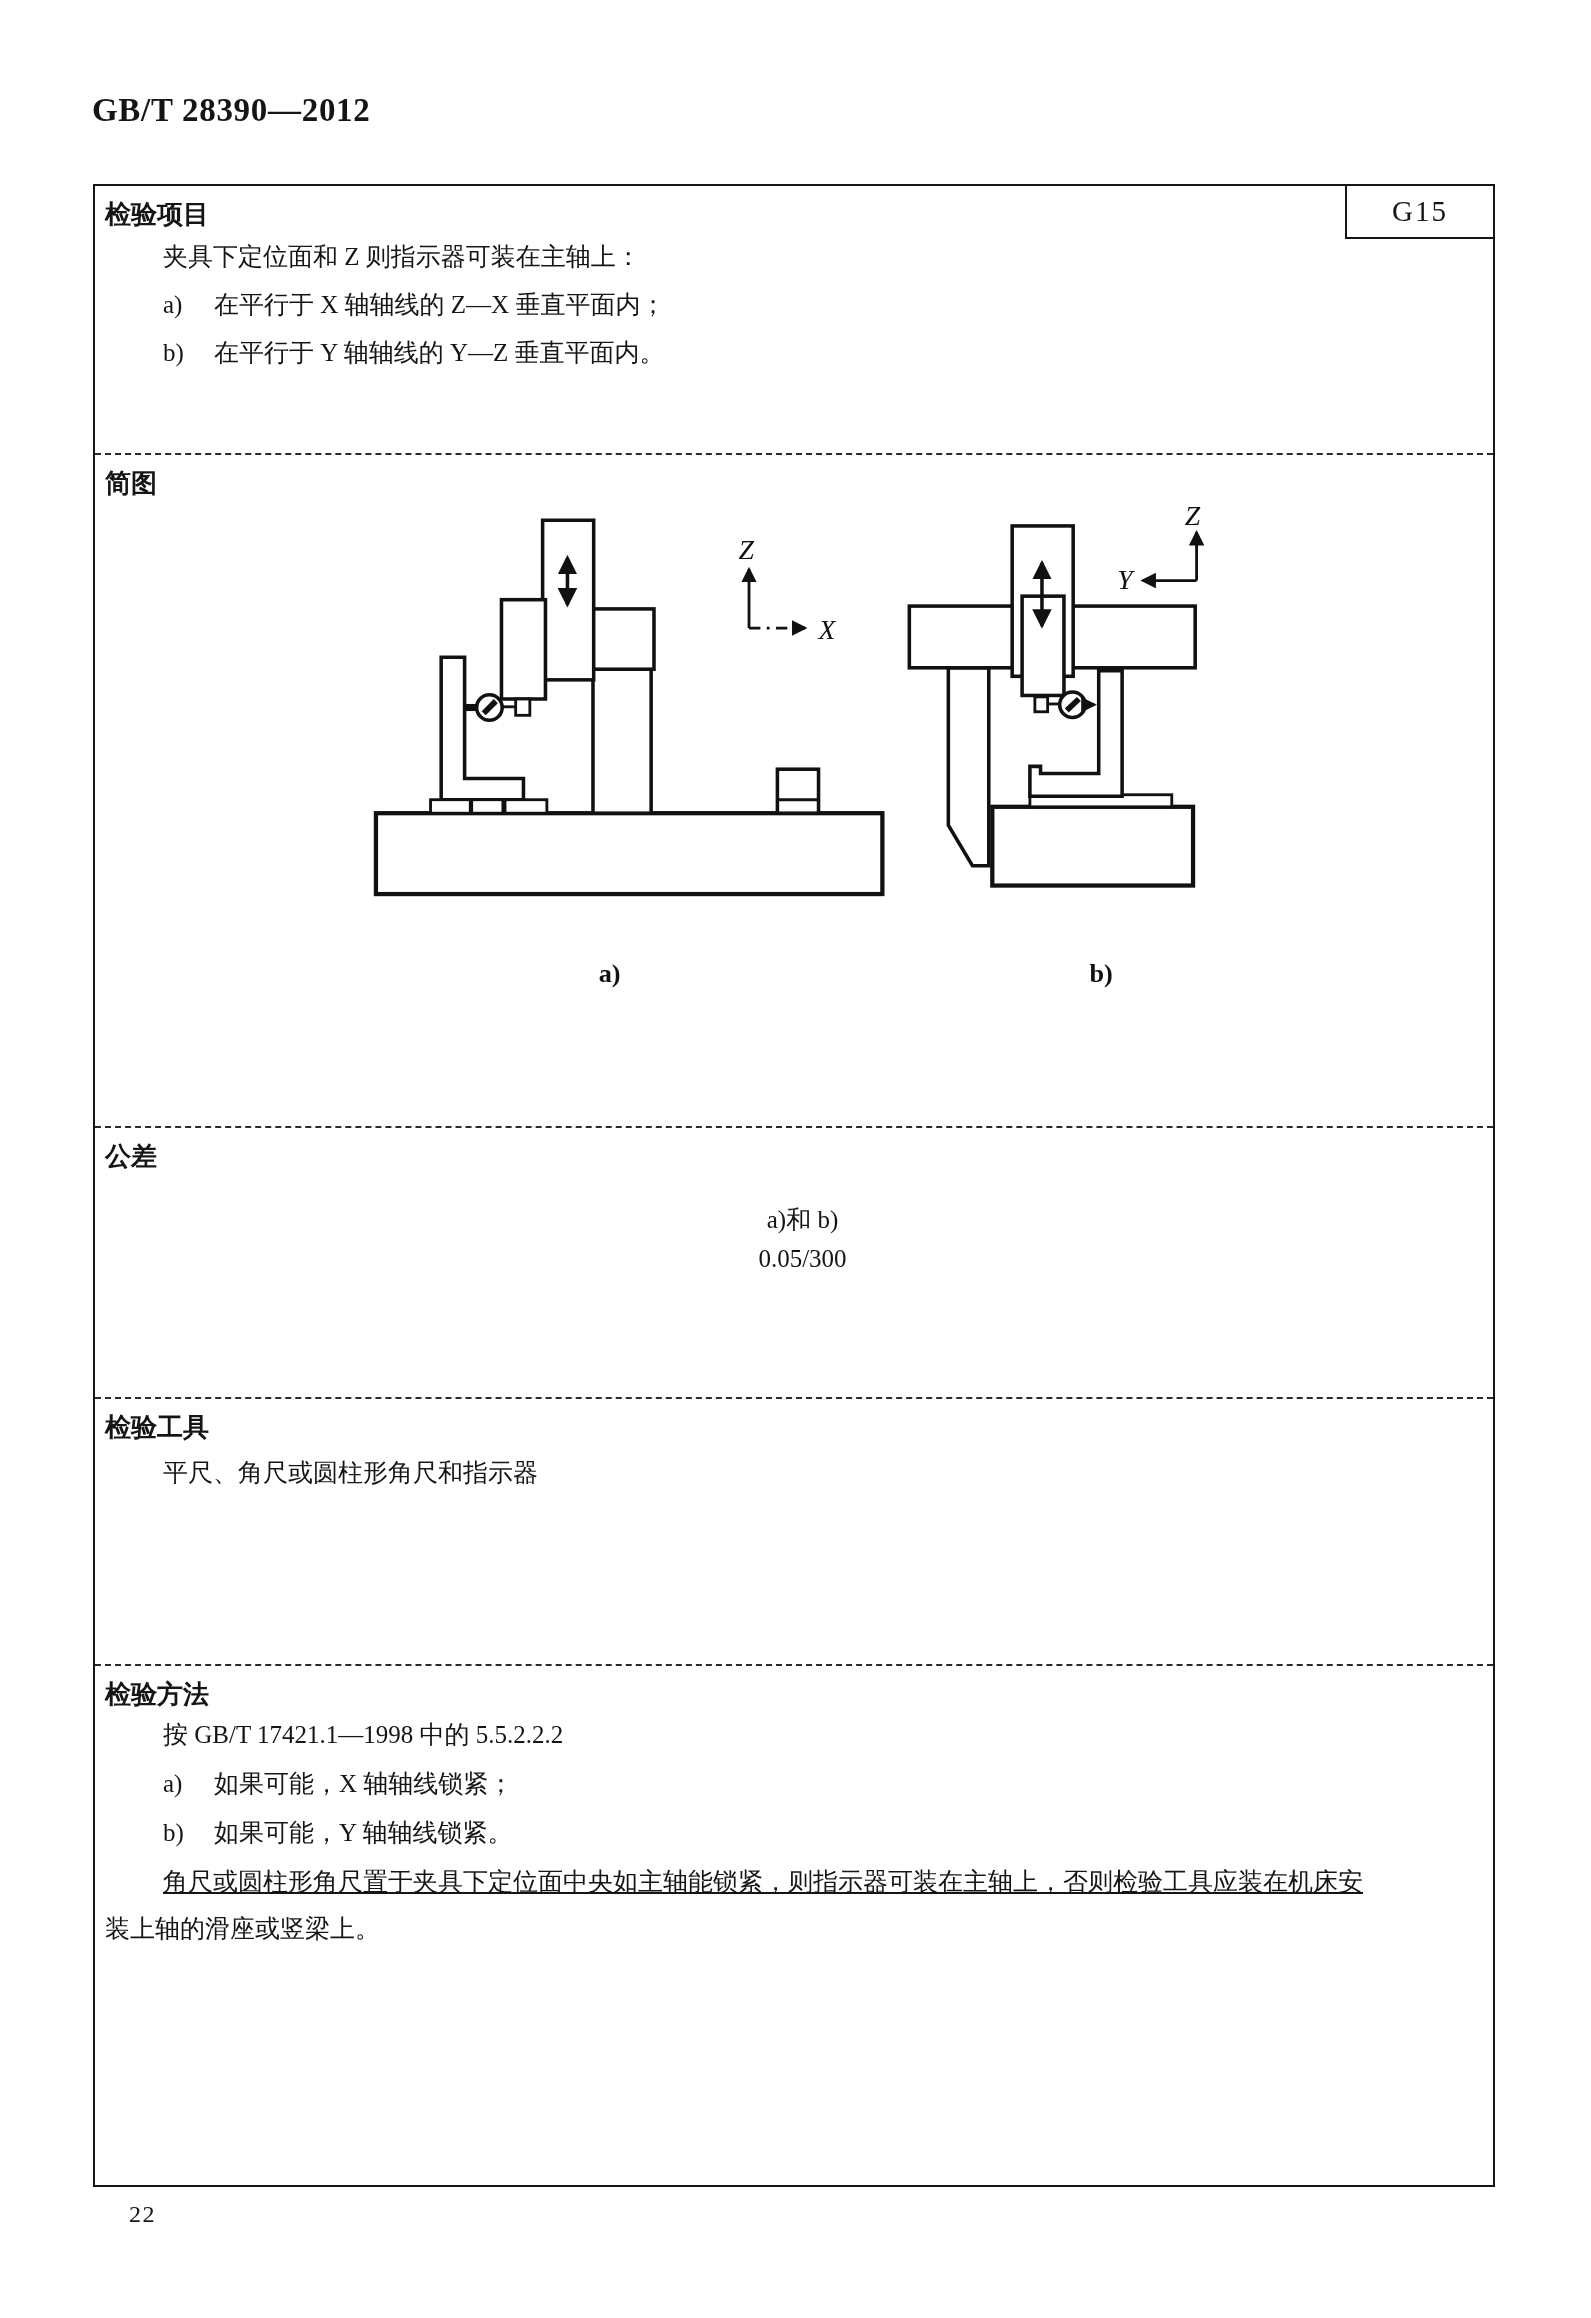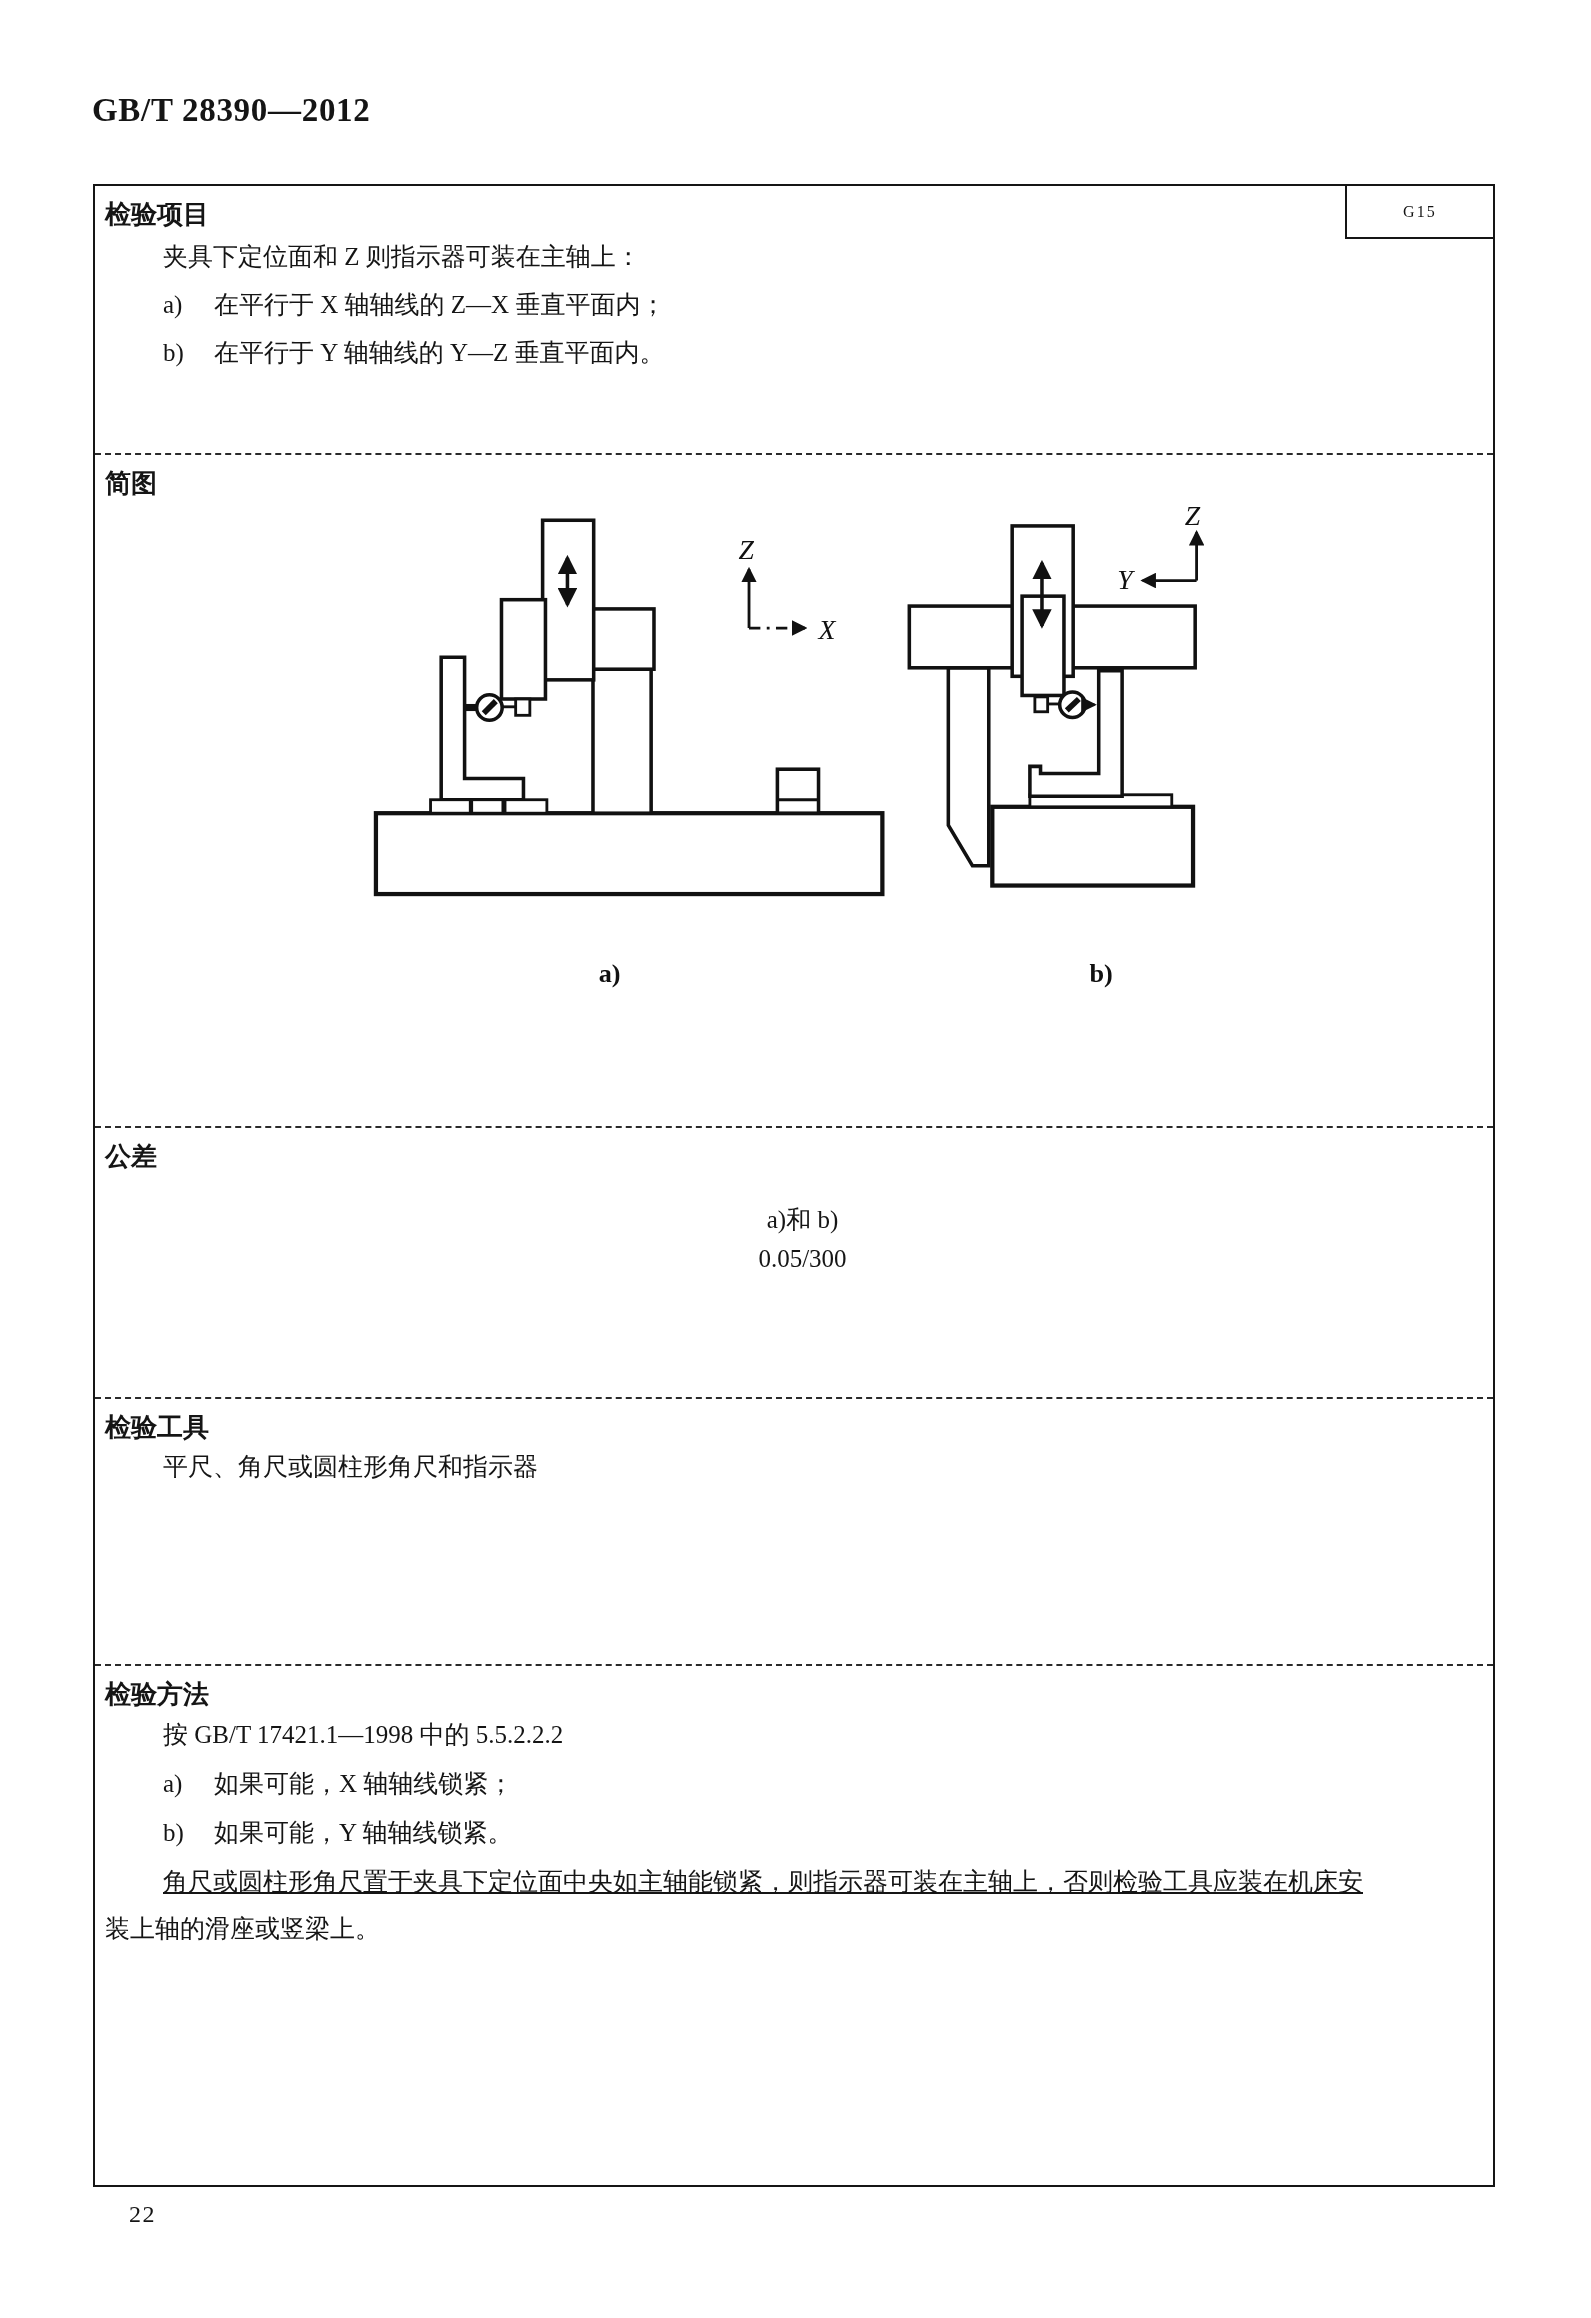--- a/index.html
+++ b/index.html
@@ -13,41 +13,41 @@
     left:92px;top:92px;font-size:33px;font-weight:bold;letter-spacing:0.7px;
   }
   .sheet{
     left:93px;top:184px;width:1402px;height:2003px;
     border:2.8px solid #151515;box-sizing:border-box;background:#fff;
   }
   .g15-box{
     position:absolute;top:0;right:0;width:146px;height:51px;
     border-left:2.8px solid #151515;border-bottom:2.8px solid #151515;
     display:flex;align-items:center;justify-content:center;
-    font-size:16px;letter-spacing:2.1px;background:#fff;
+    font-size:29px;letter-spacing:2.1px;background:#fff;
   }
   .sec{position:relative;box-sizing:border-box;width:100%;overflow:hidden;}
   .sec + .sec{border-top:2.1px dashed #2a2a2a;}
   .sec-1{height:267px;}
   .sec-2{height:673px;}
   .sec-3{height:271px;}
   .sec-4{height:267px;}
   .sec-5{height:519px;}
   .sec-label{
     padding:14px 0 0 10px;font-size:26px;font-weight:bold;line-height:30px;
   }
   .body-line{font-size:25px;line-height:28px;}
   .indent{margin-left:68px;}
   .s1-intro{margin-top:12.8px;}
   .list-item{display:flex;margin-top:20px;}
   .list-item .marker{display:inline-block;width:51px;flex:0 0 51px;}
   .tol-line{ text-align:center;font-size:25px;line-height:28px;padding-left:17px;}
   .tol-a{margin-top:34px;}
   .tol-v{margin-top:10.6px;}
-  .tools-line{margin-top:10px;}
+  .tools-line{margin-top:16px;}
   .m-intro{margin-top:10.6px;}
   .m-item{margin-top:21px;}
   .para-1{margin-top:21px;text-decoration:underline;}
   .para-2{margin-top:19px;margin-left:10px;}
   .page-num{left:129px;top:2201px;font-size:24px;letter-spacing:1.4px;}
   .sketch-svg{position:absolute;left:0;top:0;width:1396px;height:671px;}
   svg text{font-family:"Liberation Serif","DejaVu Serif",serif;fill:#111;}
   .axis-lab{font-size:39px;font-style:italic;}
   .fig-lab{font-size:37px;font-weight:bold;}
 </style>

